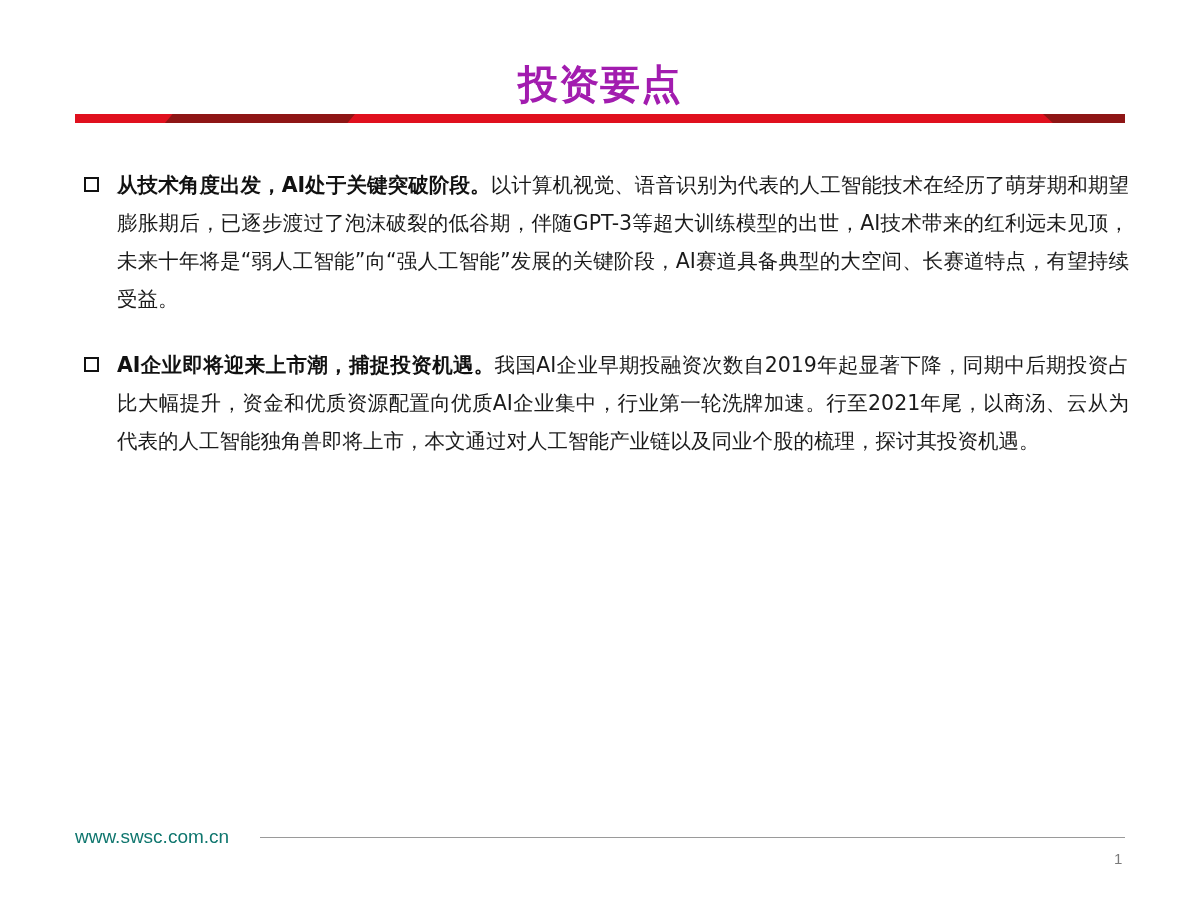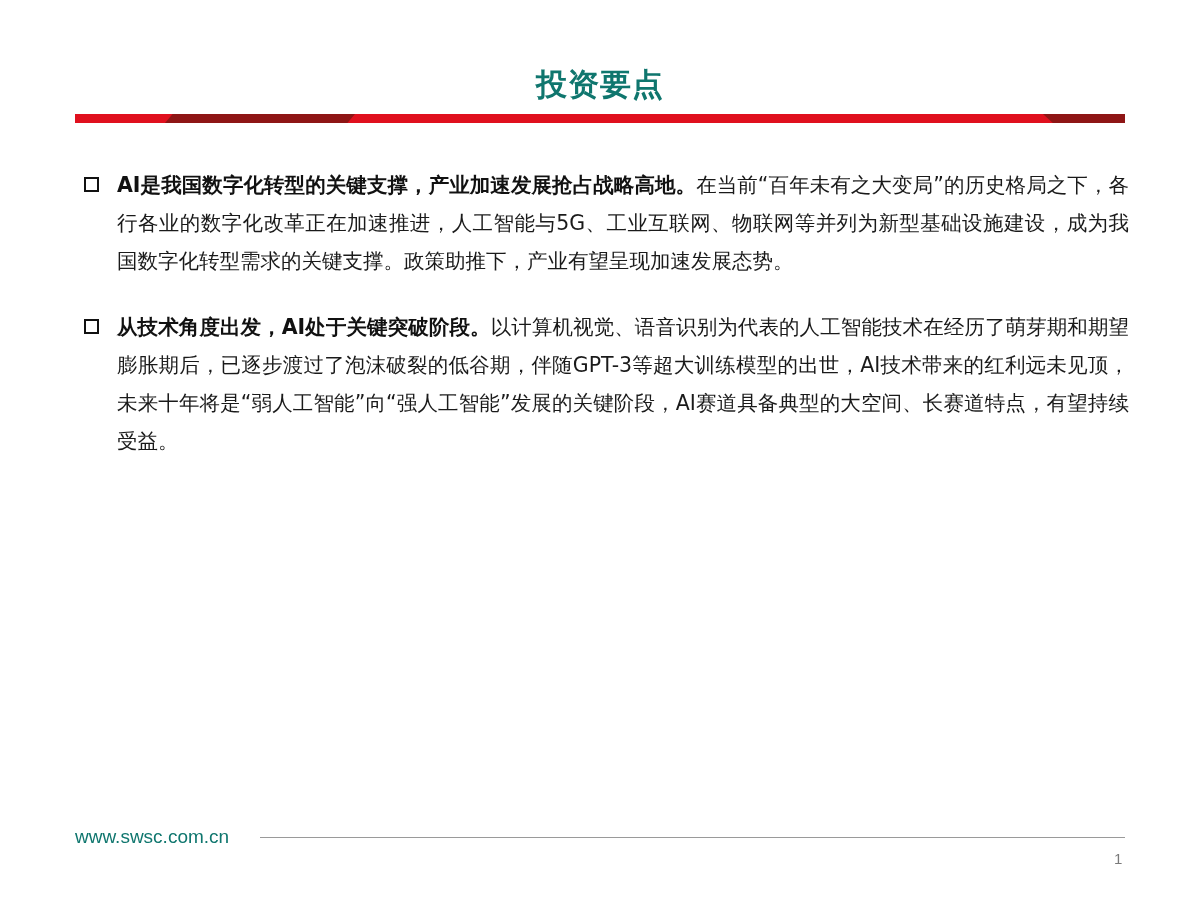--- a/index.html
+++ b/index.html
@@ -1,22 +1,22 @@
 <!DOCTYPE html>
 <html><head>
   <meta charset="utf-8">
   <style>
     * { margin: 0; padding: 0; box-sizing: border-box; }
     html, body { width: 1200px; height: 900px; background: #ffffff; overflow: hidden; }
     body { position: relative; font-family: "DejaVu Sans", "Liberation Sans", sans-serif; color: #1a1a1a; }
 
     .slide-title {
       position: absolute; left: 0; top: 62px; width: 1200px;
-      text-align: center; font-size: 31px; font-weight: bold; letter-spacing: 1px;
-      color: #0f766e; line-height: 44px;
+      text-align: center; font-size: 40px; font-weight: bold; letter-spacing: 1px;
+      color: #a21caf; line-height: 44px;
     }
 
     .title-bar {
       position: absolute; left: 75px; top: 114px; width: 1050px; height: 9px;
       background: #e0101e;
       overflow: hidden;
     }
     .title-bar .seg-dark-left {
       position: absolute; left: 90px; top: 0; width: 190px; height: 9px;
       background: #8e1515;
@@ -62,23 +62,23 @@
 <div class="slide-title">投资要点</div>
 
 <div class="title-bar">
   <div class="seg-dark-left"></div>
   <div class="seg-dark-right"></div>
 </div>
 
 <div class="bullets">
   <div class="bullet">
     <span class="box"></span>
-    <span class="lead">AI是我国数字化转型的关键支撑，产业加速发展抢占战略高地。</span><span>在当前“百年未有之大变局”的历史格局之下，各行各业的数字化改革正在加速推进，人工智能与5G、工业互联网、物联网等并列为新型基础设施建设，成为我国数字化转型需求的关键支撑。政策助推下，产业有望呈现加速发展态势。</span>
+    <span class="lead">从技术角度出发，AI处于关键突破阶段。</span><span>以计算机视觉、语音识别为代表的人工智能技术在经历了萌芽期和期望膨胀期后，已逐步渡过了泡沫破裂的低谷期，伴随GPT-3等超大训练模型的出世，AI技术带来的红利远未见顶，未来十年将是“弱人工智能”向“强人工智能”发展的关键阶段，AI赛道具备典型的大空间、长赛道特点，有望持续受益。</span>
   </div>
   <div class="bullet">
     <span class="box"></span>
-    <span class="lead">从技术角度出发，AI处于关键突破阶段。</span><span>以计算机视觉、语音识别为代表的人工智能技术在经历了萌芽期和期望膨胀期后，已逐步渡过了泡沫破裂的低谷期，伴随GPT-3等超大训练模型的出世，AI技术带来的红利远未见顶，未来十年将是“弱人工智能”向“强人工智能”发展的关键阶段，AI赛道具备典型的大空间、长赛道特点，有望持续受益。</span>
+    <span class="lead">AI企业即将迎来上市潮，捕捉投资机遇。</span><span>我国AI企业早期投融资次数自2019年起显著下降，同期中后期投资占比大幅提升，资金和优质资源配置向优质AI企业集中，行业第一轮洗牌加速。行至2021年尾，以商汤、云从为代表的人工智能独角兽即将上市，本文通过对人工智能产业链以及同业个股的梳理，探讨其投资机遇。</span>
   </div>
 </div>
 
 <div class="footer-url">www.swsc.com.cn</div>
 <div class="footer-line"></div>
 <div class="page-number">1</div>
 
 </body></html>

